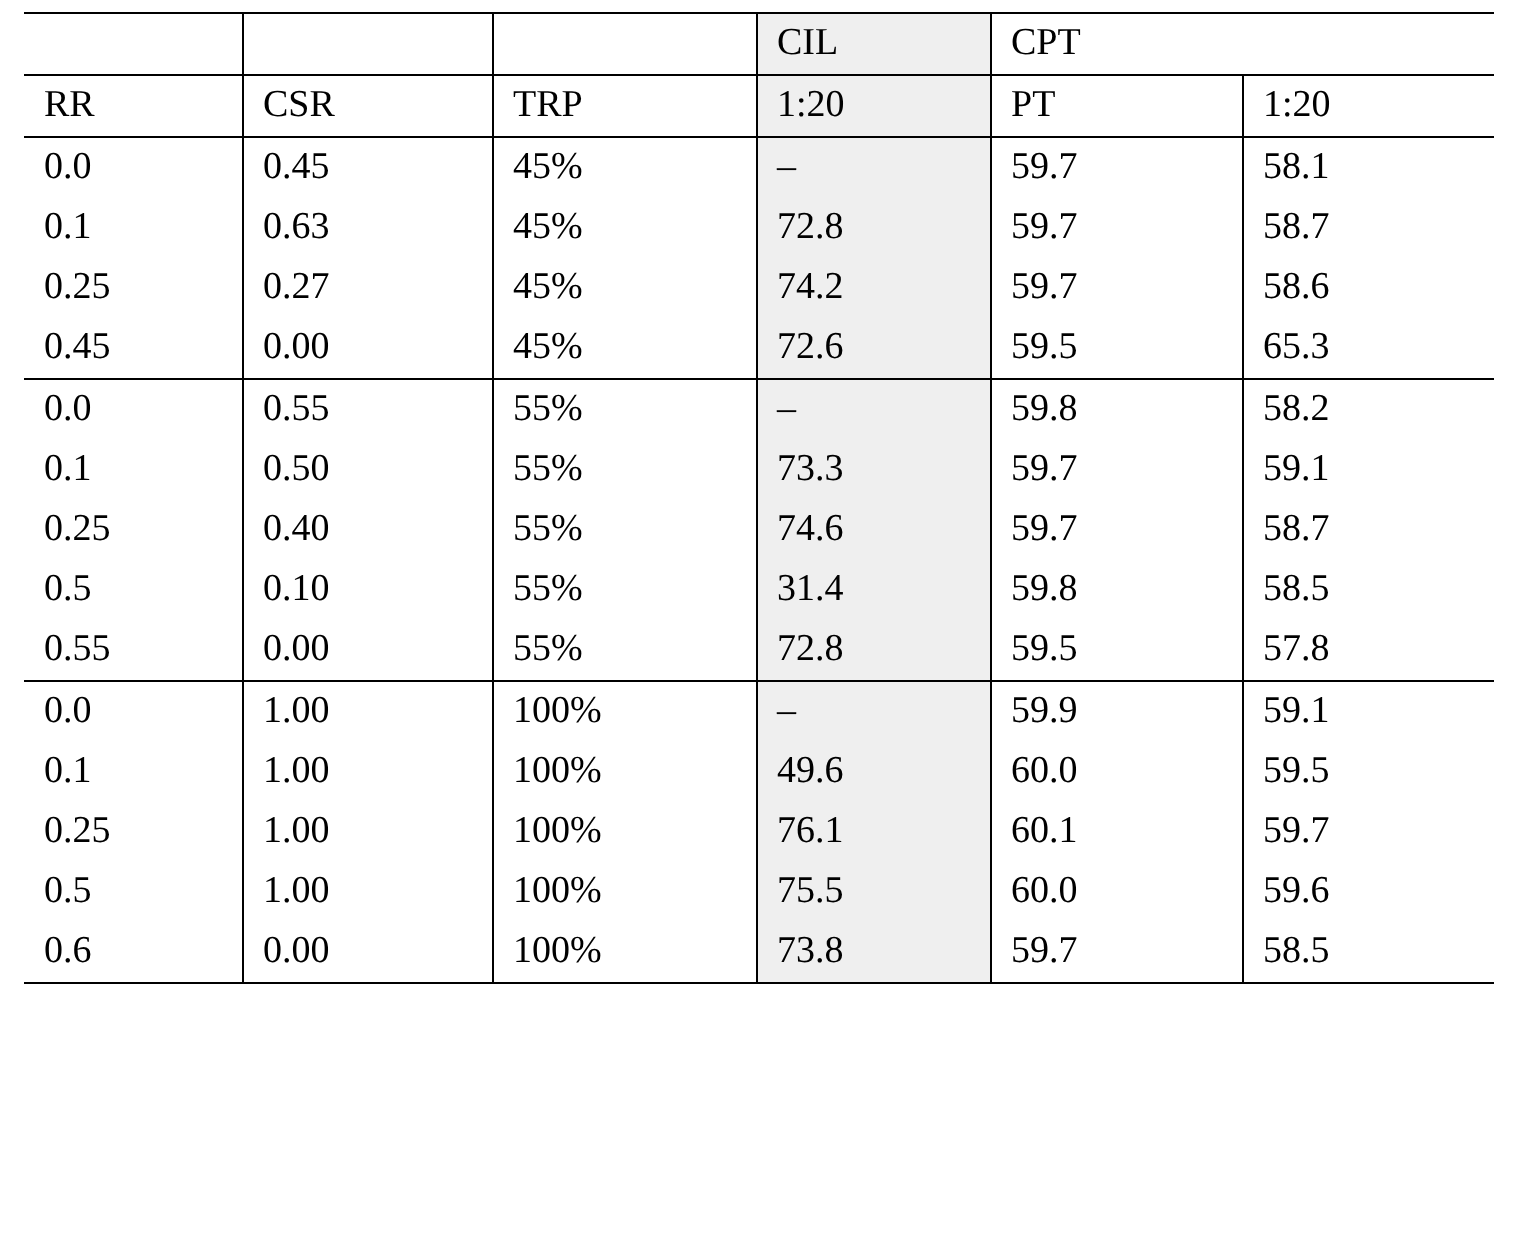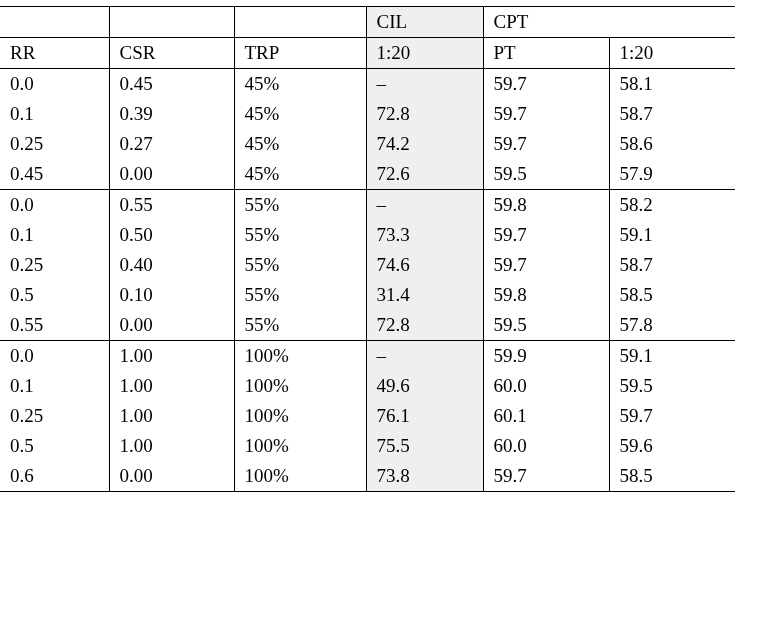--- a/index.html
+++ b/index.html
@@ -7,21 +7,21 @@
     padding: 0;
     background: #ffffff;
   }
   body {
     width: 761px;
     height: 619px;
     font-family: "Liberation Serif", serif;
     color: #000000;
   }
   .table-wrap {
-    padding: 6px 0 0 0;
+    padding: 6px 0 0 12px;
   }
   table.data-table {
     border-collapse: collapse;
     table-layout: fixed;
     width: 735px;
     font-size: 19px;
   }
   table.data-table col.c0 { width: 109px; }
   table.data-table col.c1 { width: 125px; }
   table.data-table col.c2 { width: 132px; }
@@ -92,41 +92,41 @@
       <tr>
         <td>0.0</td>
         <td class="vline-l">0.45</td>
         <td class="vline-l">45%</td>
         <td class="vline-l shade">–</td>
         <td class="vline-l">59.7</td>
         <td class="vline-l">58.1</td>
       </tr>
       <tr>
         <td>0.1</td>
-        <td class="vline-l">0.39</td>
+        <td class="vline-l">0.63</td>
         <td class="vline-l">45%</td>
         <td class="vline-l shade">72.8</td>
         <td class="vline-l">59.7</td>
         <td class="vline-l">58.7</td>
       </tr>
       <tr>
         <td>0.25</td>
         <td class="vline-l">0.27</td>
         <td class="vline-l">45%</td>
         <td class="vline-l shade">74.2</td>
         <td class="vline-l">59.7</td>
         <td class="vline-l">58.6</td>
       </tr>
       <tr>
         <td>0.45</td>
         <td class="vline-l">0.00</td>
         <td class="vline-l">45%</td>
         <td class="vline-l shade">72.6</td>
         <td class="vline-l">59.5</td>
-        <td class="vline-l">57.9</td>
+        <td class="vline-l">65.3</td>
       </tr>
     </tbody>
     <tbody>
       <tr class="groupline">
         <td>0.0</td>
         <td class="vline-l">0.55</td>
         <td class="vline-l">55%</td>
         <td class="vline-l shade">–</td>
         <td class="vline-l">59.8</td>
         <td class="vline-l">58.2</td>

